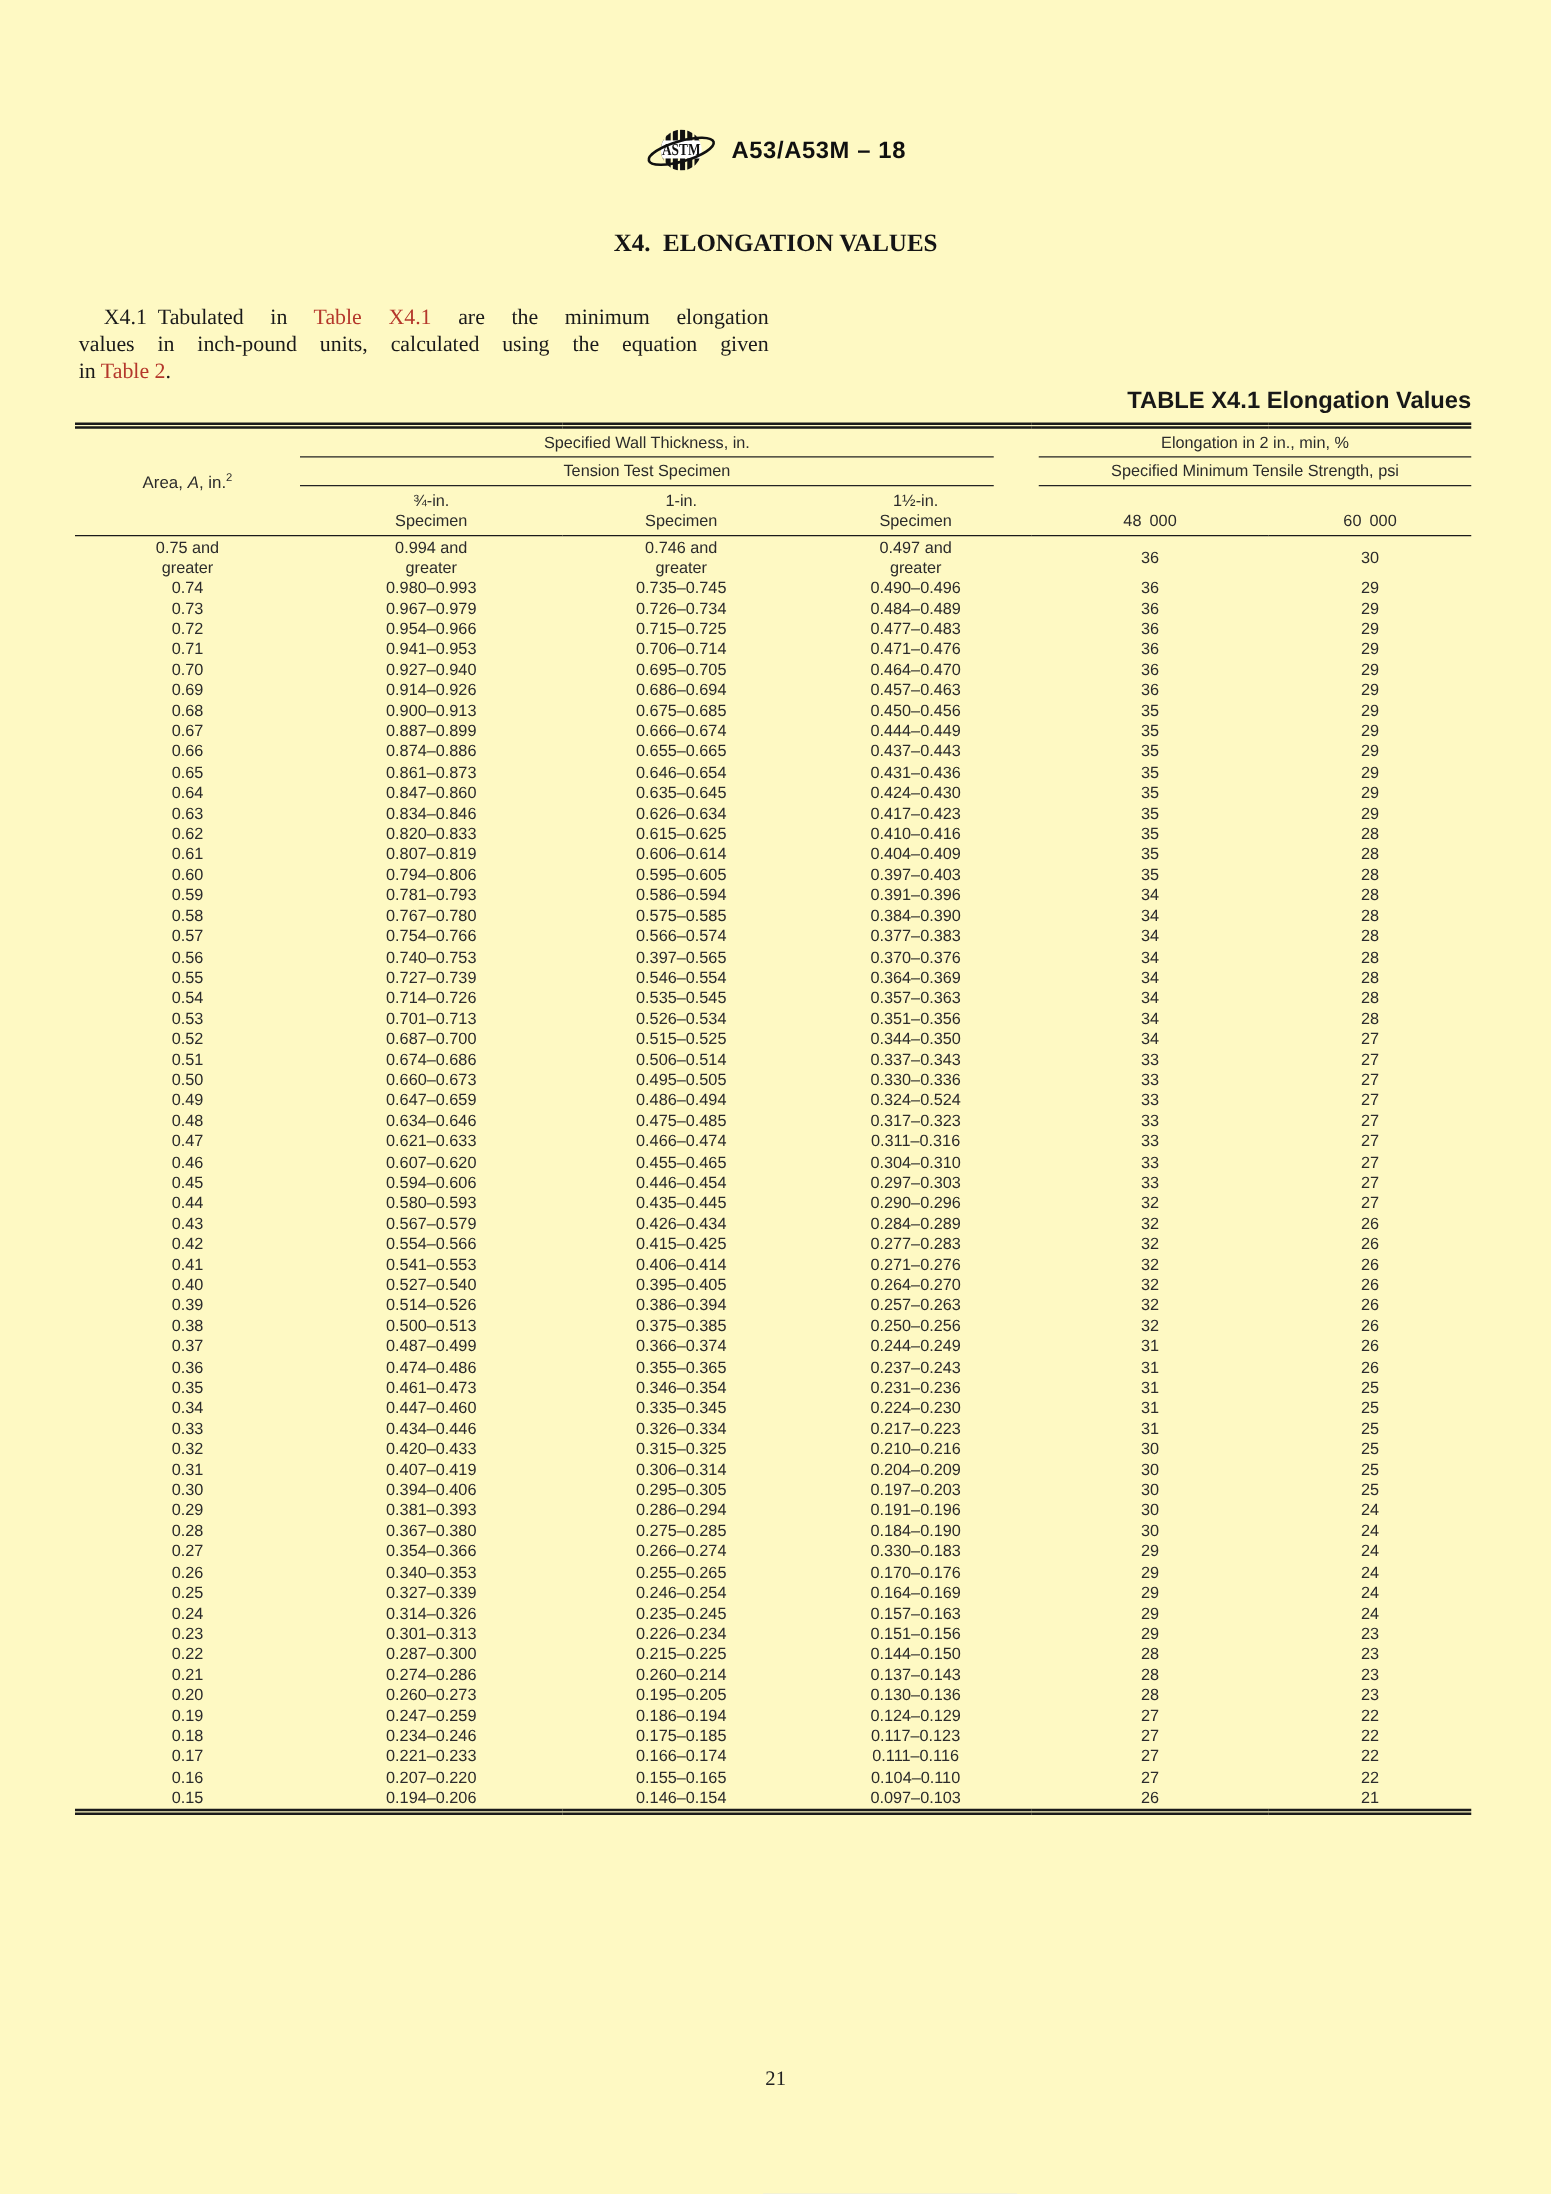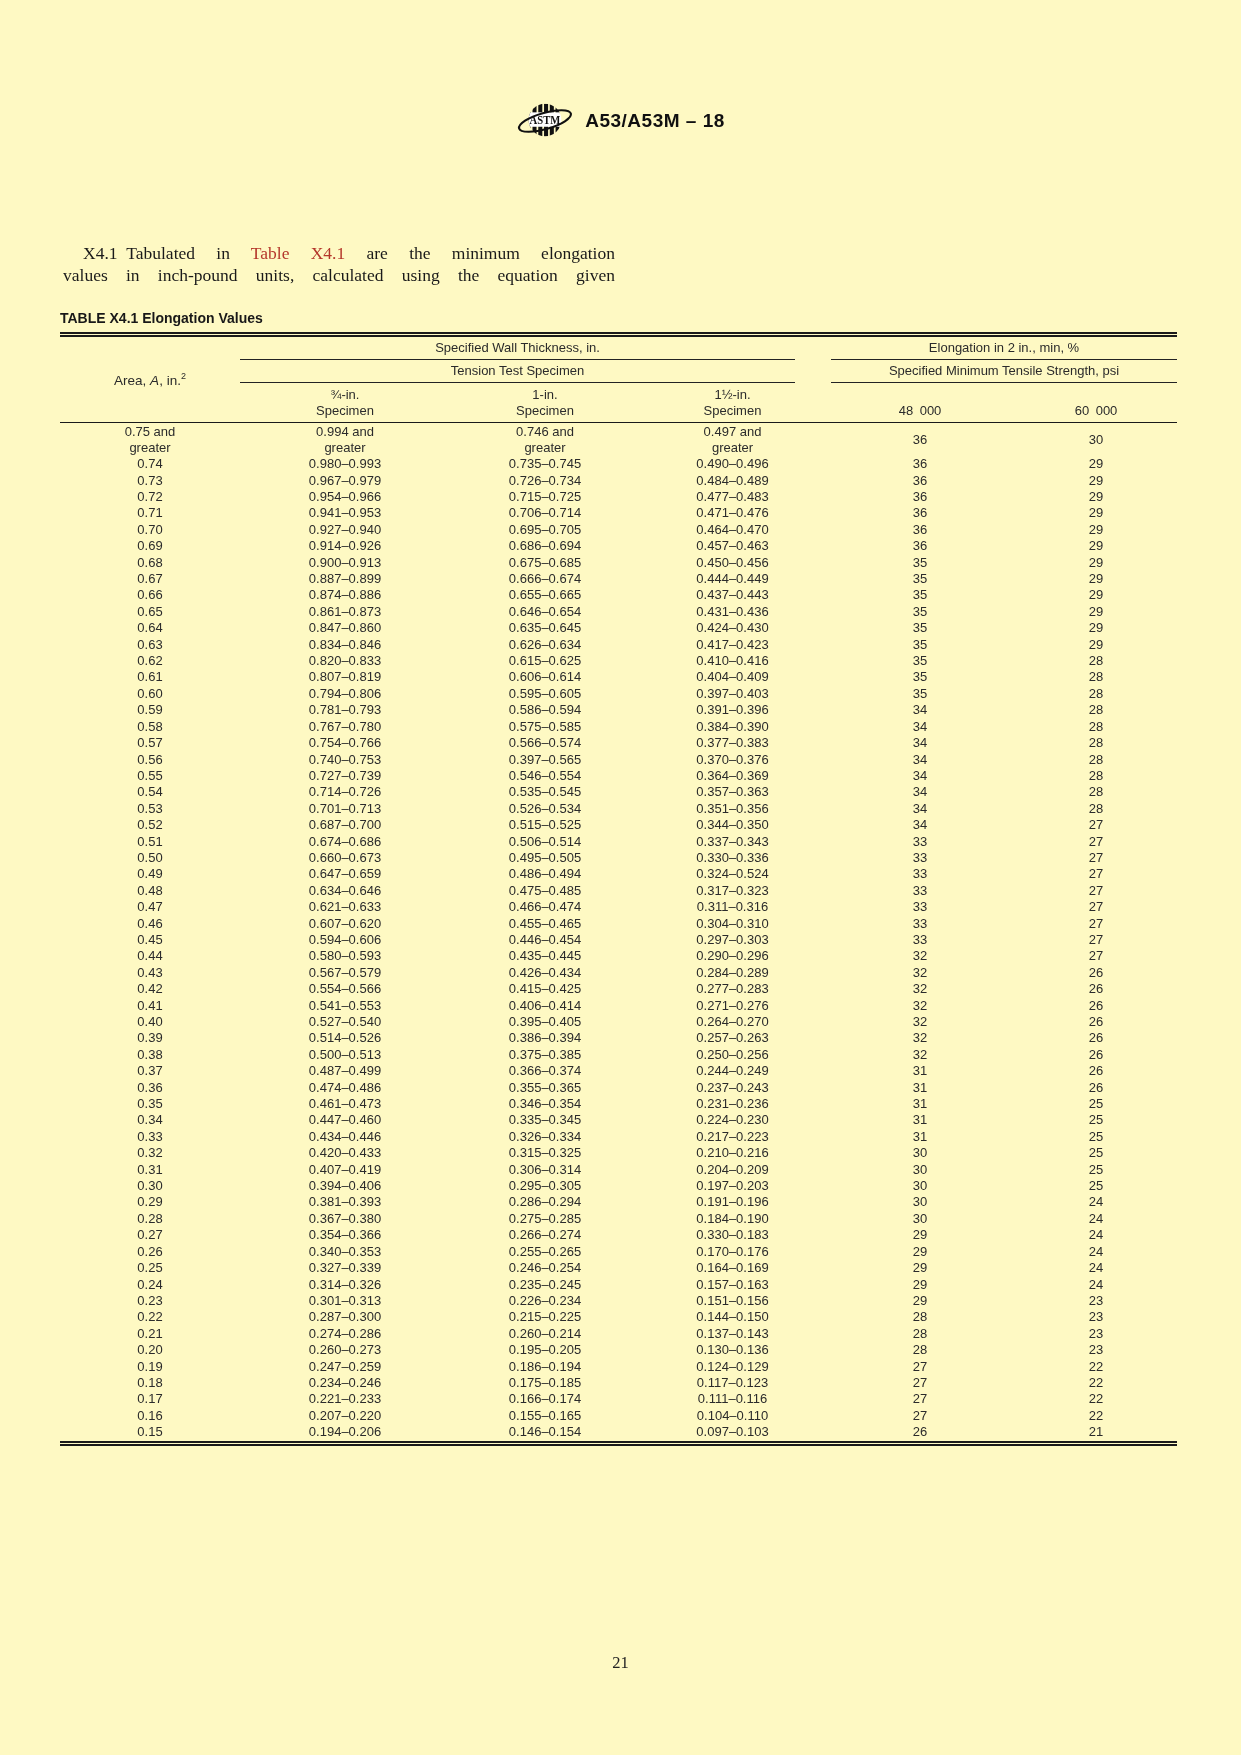--- a/index.html
+++ b/index.html
@@ -21,21 +21,21 @@
   .paragraph{
     position:absolute;left:63px;top:243px;width:552px;
     font-family:"Liberation Serif",serif;font-size:17.5px;line-height:21.5px;color:#1a1a1a;
   }
   .pline{display:block;}
   .pjust{text-align:justify;text-align-last:justify;}
   .indent{text-indent:20px;}
   .link{color:#b4372b;cursor:pointer;}
   
   .table-wrap{position:absolute;left:60px;top:310px;width:1117px;}
-  .table-title{text-align:left;font-weight:bold;font-size:14px;color:#181818;margin:0 0 6px 0;}
+  .table-title{text-align:right;font-weight:bold;font-size:19px;color:#181818;margin:0 0 6px 0;}
   table.elong{
     width:100%;border-collapse:collapse;table-layout:fixed;
     border-top:5px double #1a1a1a;border-bottom:5px double #1a1a1a;
     font-size:13px;color:#2b2b2b;
   }
   table.elong td{padding:0;text-align:center;}
   thead td{vertical-align:middle;}
   .straddle{border-bottom:1.4px solid #232323;padding:3px 0 4px 0;}
   .gap-r{margin-right:30px;}
   .gap-l{margin-left:6px;}
@@ -75,24 +75,26 @@
         <rect x="35" y="8" width="4.2" height="34" fill="#111"></rect>
         <rect x="41" y="8" width="4.2" height="34" fill="#111"></rect>
         <rect x="8" y="17" width="44" height="15" fill="#ffffff"></rect>
       </g>
       <text x="30" y="29.5" text-anchor="middle" font-family="Liberation Serif, serif" font-weight="bold" font-size="14" fill="#111" textLength="32" lengthAdjust="spacingAndGlyphs">ASTM</text>
       <ellipse cx="30" cy="26" rx="28" ry="8.5" fill="none" stroke="#111" stroke-width="2.2" transform="rotate(-16 30 26)"></ellipse>
     </svg>
     <span class="designation">A53/A53M – 18</span>
   </div>
 
+  <div class="section-title">X4. ELONGATION VALUES</div>
 
   <div class="paragraph">
     <span class="pline pjust indent"><span>X4.1 Tabulated in </span><span class="link">Table X4.1</span><span> are the minimum elongation</span></span>
     <span class="pline pjust">values in inch-pound units, calculated using the equation given</span>
+    <span class="pline"><span>in </span><span class="link">Table 2</span><span>.</span></span>
   </div>
 
   <div class="table-wrap">
     <div class="table-title">TABLE X4.1 Elongation Values</div>
     <table class="elong">
       <colgroup>
         <col style="width:180px">
           <col style="width:210px">
           <col style="width:190px">
         <col style="width:185px">

